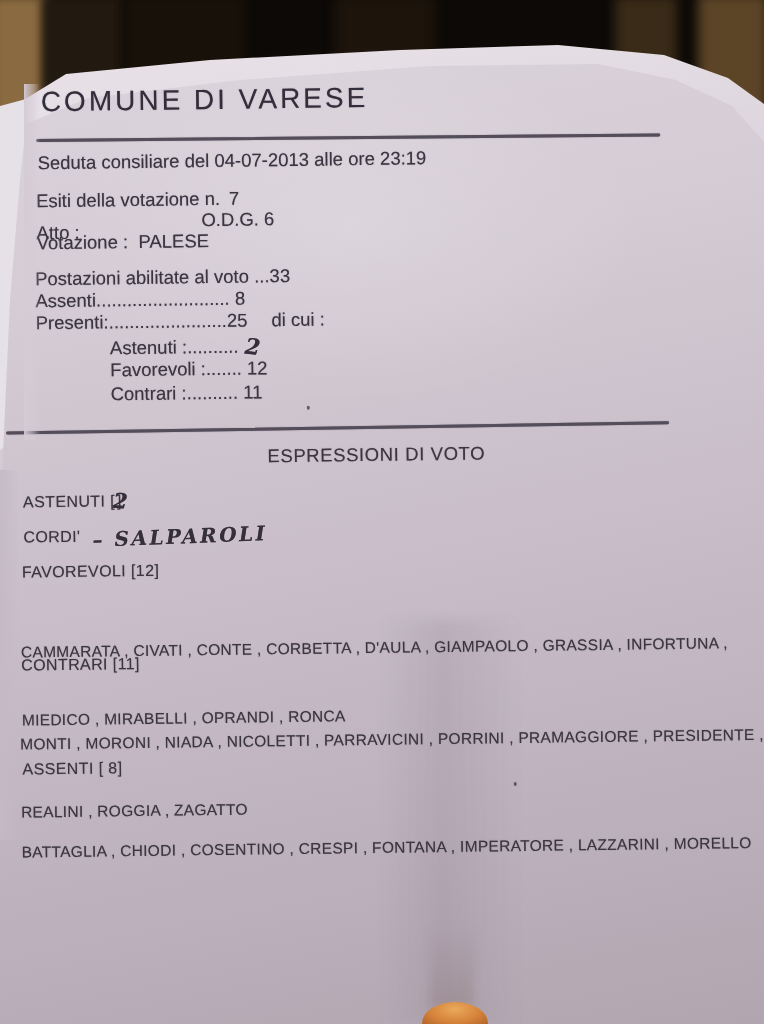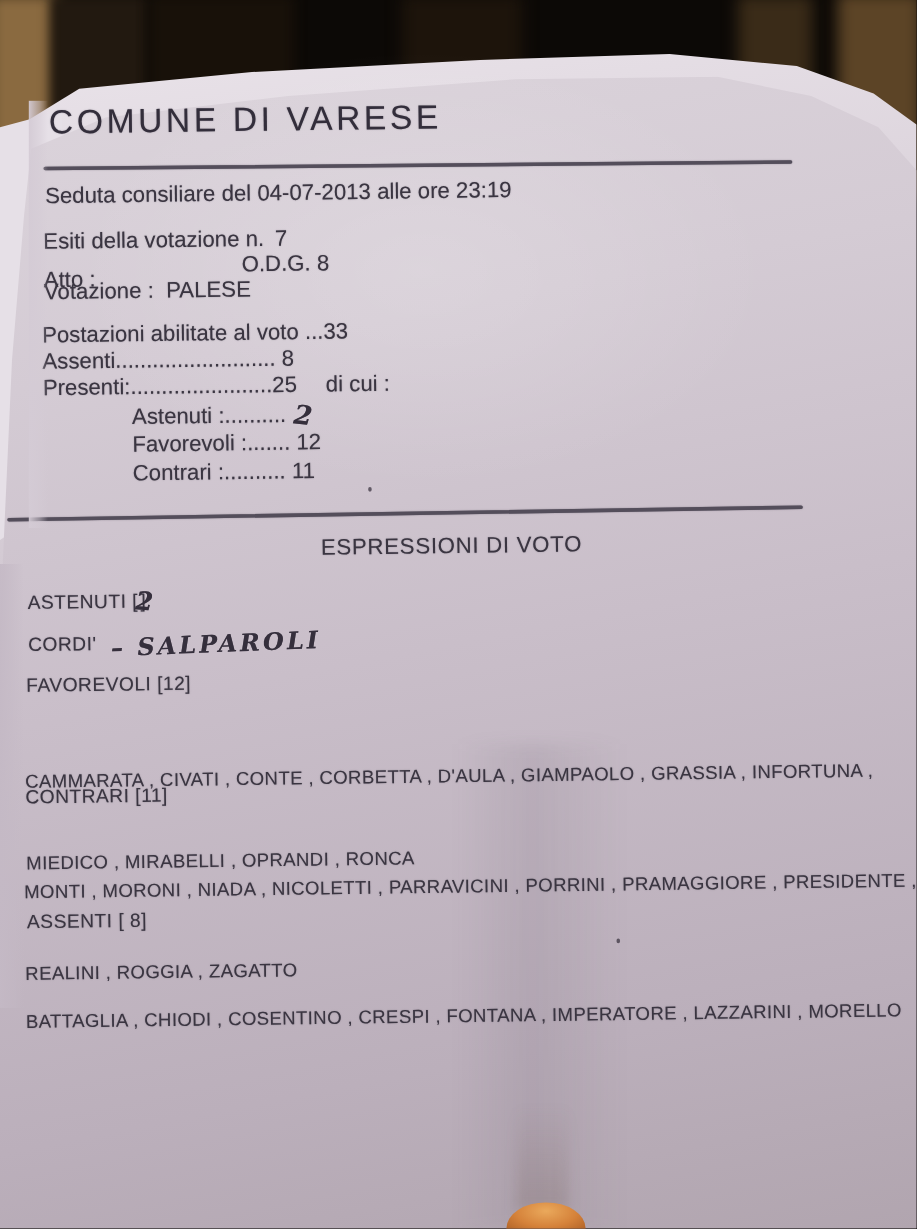--- a/index.html
+++ b/index.html
@@ -96,21 +96,21 @@
 
     <div class="ln title" style="left:41px;top:86px">COMUNE DI VARESE</div>
     <div class="rule" style="left:36px;top:140px;width:624px;transform:rotate(0.25deg)"></div>
 
     <div class="ln body" style="left:37px;top:152px">Seduta consiliare del 04-07-2013 alle ore 23:19</div>
 
     <div class="ln body" style="left:35px;top:190px"><span>Esiti della votazione n.</span></div>
     <div class="ln body" style="left:228px;top:190px">7</div>
 
     <div class="ln body" style="left:35px;top:222px">Atto :</div>
-    <div class="ln body" style="left:200px;top:211px">O.D.G. 8</div>
+    <div class="ln body" style="left:200px;top:211px">O.D.G. 6</div>
 
     <div class="ln body" style="left:35px;top:232px">Votazione :  PALESE</div>
 
     <div class="ln body" style="left:33px;top:268px">Postazioni abilitate al voto ...33</div>
     <div class="ln body" style="left:33px;top:290px">Assenti.......................... 8</div>
     <div class="ln body" style="left:33px;top:312px"><span>Presenti:.......................25</span><span class="dicui">di cui :</span></div>
 
     <div class="ln body" style="left:107px;top:336px"><span>Astenuti :..........</span><span class="hw hw-count">2</span></div>
     <div class="ln body" style="left:107px;top:360px">Favorevoli :....... 12</div>
     <div class="ln body" style="left:107px;top:384px">Contrari :.......... 11</div>

